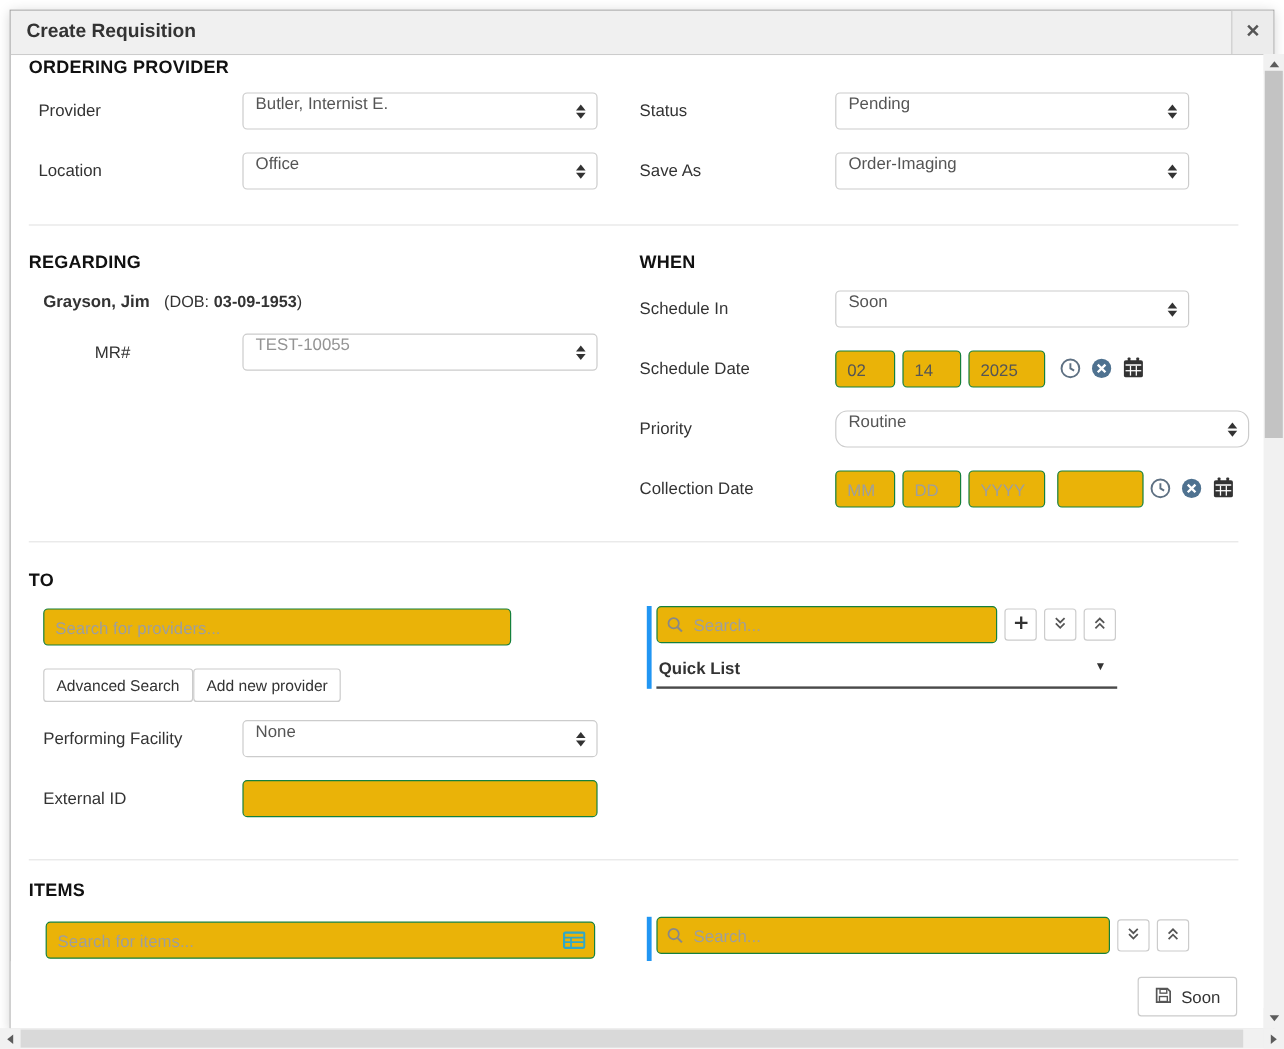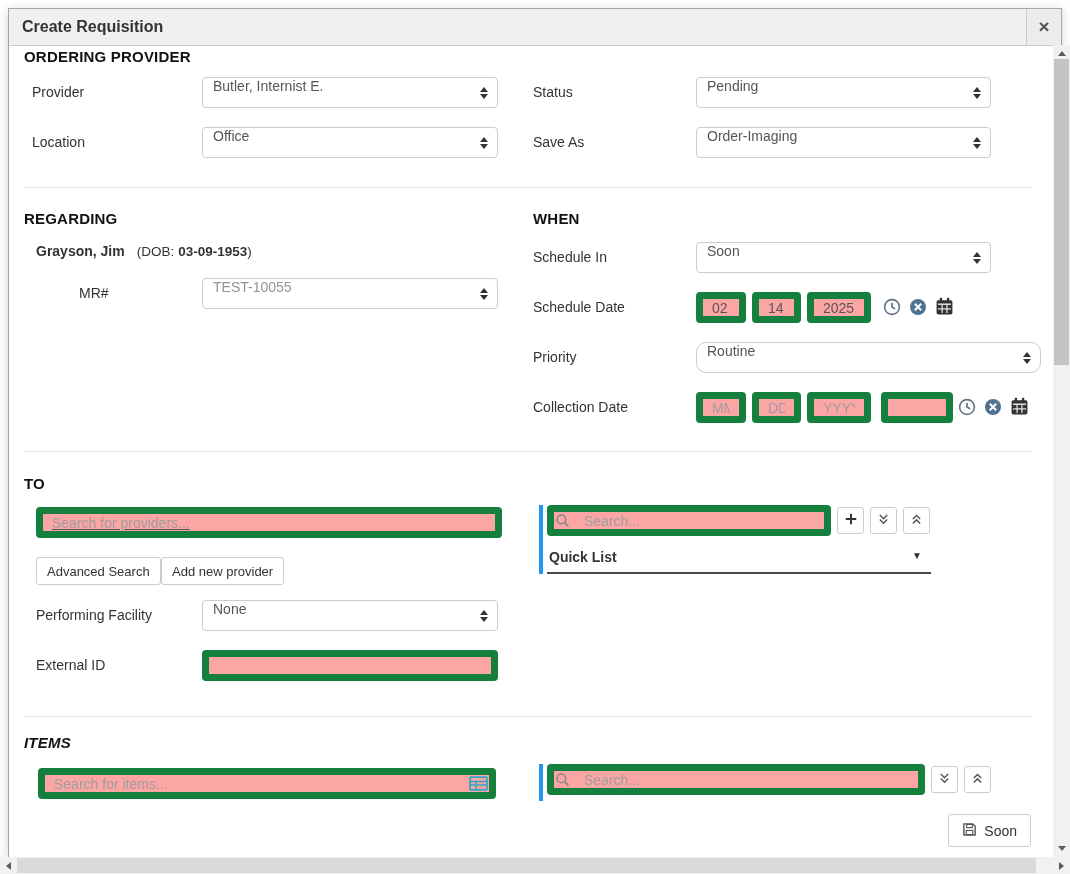--- a/index.html
+++ b/index.html
@@ -34,21 +34,21 @@
     display:flex; align-items:flex-start; padding:0 28px 0 10px; font-size:14px; color:#555; cursor:pointer;
   }
   .sel .txt { white-space:nowrap; overflow:hidden; }
   .sel.muted { color:#949494; }
   .arrows { position:absolute; right:9px; top:50%; transform:translateY(-50%);
     display:flex; flex-direction:column; align-items:center; gap:2px; }
   .tu { width:0; height:0; border-left:4px solid transparent; border-right:4px solid transparent; border-bottom:5px solid #333; }
   .td { width:0; height:0; border-left:4px solid transparent; border-right:4px solid transparent; border-top:5px solid #333; }
 
   .ti {
-    position:absolute; height:31px; background:#fca5a5; border:7px solid #15803d; border-radius:4px;
+    position:absolute; height:31px; background:#eab308; border:1px solid #15803d; border-radius:4px;
     font-size:14px; color:#555; padding:0 9px; font-family:inherit; outline:none;
   }
   .ti::placeholder { color:#9e9e9e; opacity:1; }
   .ti.pad-ico { padding-left:30px; }
 
   .divider { position:absolute; left:15px; width:1008px; height:1px; background:#e5e5e5; }
 
   .btn {
     position:absolute; height:28px; display:inline-flex; align-items:center; padding:0 10px;
     background:#fff; border:1px solid #ccc; border-radius:3px; font-size:13px; color:#333;
@@ -219,21 +219,21 @@
             <rect x="6.2" y="7.4" width="1" height="7.8" fill="#fff"></rect>
             <rect x="10.8" y="7.4" width="1" height="7.8" fill="#fff"></rect>
             <rect x="2.8" y="10.8" width="12.4" height="1" fill="#fff"></rect>
           </svg>
       </span>
 
       <div class="divider" style="top:405px;"></div>
 
       <div class="h" style="left:15px;top:429px;">TO</div>
 
-      <input class="ti" style="left: 27px; top: 461px; width: 466px; text-decoration: underline;" placeholder="Search for providers...">
+      <input class="ti" style="left: 27px; top: 461px; width: 390px;" placeholder="Search for providers...">
 
       <div class="blue-bar" style="left:530px;top:459px;height:69px;"></div>
       <input class="ti pad-ico" style="left: 538px; top: 459px; width: 284px;" placeholder="Search...">
       <span class="ico" style="left:546px;top:467px;">
         <svg width="15" height="15" viewBox="0 0 16 16">
             <circle cx="6.8" cy="6.8" r="4.6" fill="none" stroke="#888" stroke-width="1.6"></circle>
             <path d="M10.3 10.3 L14.2 14.2" stroke="#888" stroke-width="1.8"></path>
           </svg>
       </span>
       <button class="ibtn" style="left:828px;top:461px;">
@@ -266,21 +266,21 @@
             <span class="tu"></span>
             <span class="td"></span>
           </span>
       </div>
 
       <div class="lb" style="left:27px;top:611px;">External ID</div>
       <input class="ti" style="left: 193px; top: 604px; width: 296px;">
 
       <div class="divider" style="top:670px;"></div>
 
-      <div class="h" style="left:15px;top:688px;font-style:italic;">ITEMS</div>
+      <div class="h" style="left:15px;top:688px;">ITEMS</div>
 
       <input class="ti" style="left: 29px; top: 722px; width: 458px;" placeholder="Search for items...">
       <span class="ico" style="left:460px;top:729px;">
         <svg width="19" height="17" viewBox="0 0 18 16">
             <rect x="1" y="2" width="16" height="12" rx="1" fill="none" stroke="#2fa8c8" stroke-width="1.7"></rect>
             <path d="M1 6 H17 M1 9.5 H17 M6.5 6 V14" fill="none" stroke="#2fa8c8" stroke-width="1.4"></path>
           </svg>
       </span>
 
       <div class="blue-bar" style="left:530px;top:718px;height:37px;"></div>

